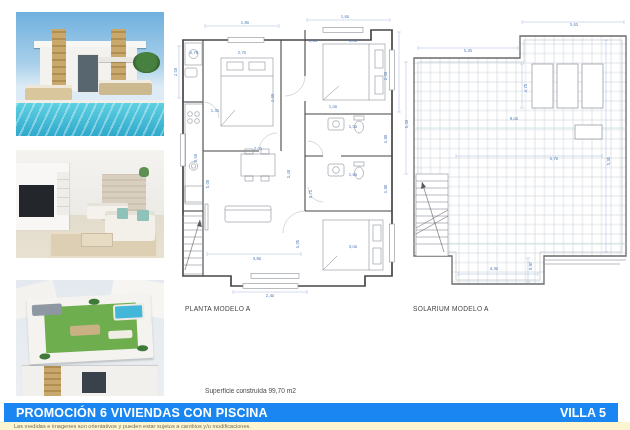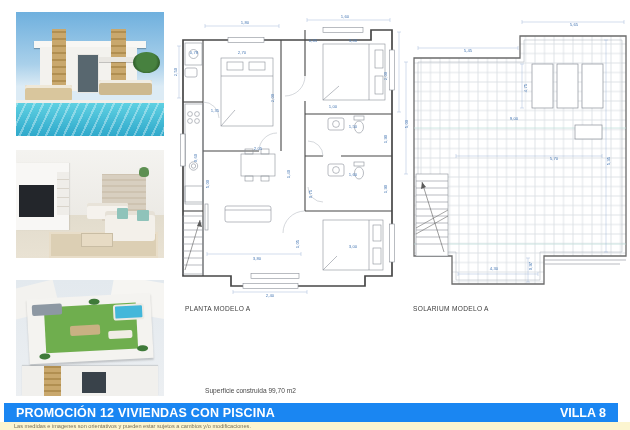--- a/index.html
+++ b/index.html
@@ -302,21 +302,21 @@
         <text x="208" y="155" transform="rotate(-90 208 155)" class="dim">5,35</text>
         <text x="92" y="264" class="dim">4,30</text>
         <text x="130" y="260" transform="rotate(-90 130 260)" class="dim">0,97</text>
       </g>
   </svg>
   <div class="plan-label" style="left:413px;top:305px;">SOLARIUM MODELO A</div>
 
   <div class="superficie" style="left:205px;top:387px;">Superficie construida 99,70 m2</div>
 
   <div class="banner" id="banner" style="background: rgb(26, 134, 242);">
-    <span class="banner-title">PROMOCIÓN 12 VIVIENDAS CON PISCINA</span>
-    <span class="banner-villa">VILLA 8</span>
+    <span class="banner-title">PROMOCIÓN 6 VIVIENDAS CON PISCINA</span>
+    <span class="banner-villa">VILLA 5</span>
   </div>
 
   <div class="disclaimer" id="disclaimer" style="background: rgb(252, 245, 208);">
     <span>Las medidas e imagenes son orientativos y pueden estar sujetos a cambios y/o modificaciones.</span>
   </div>
 
 </div>
 
 </body></html>

